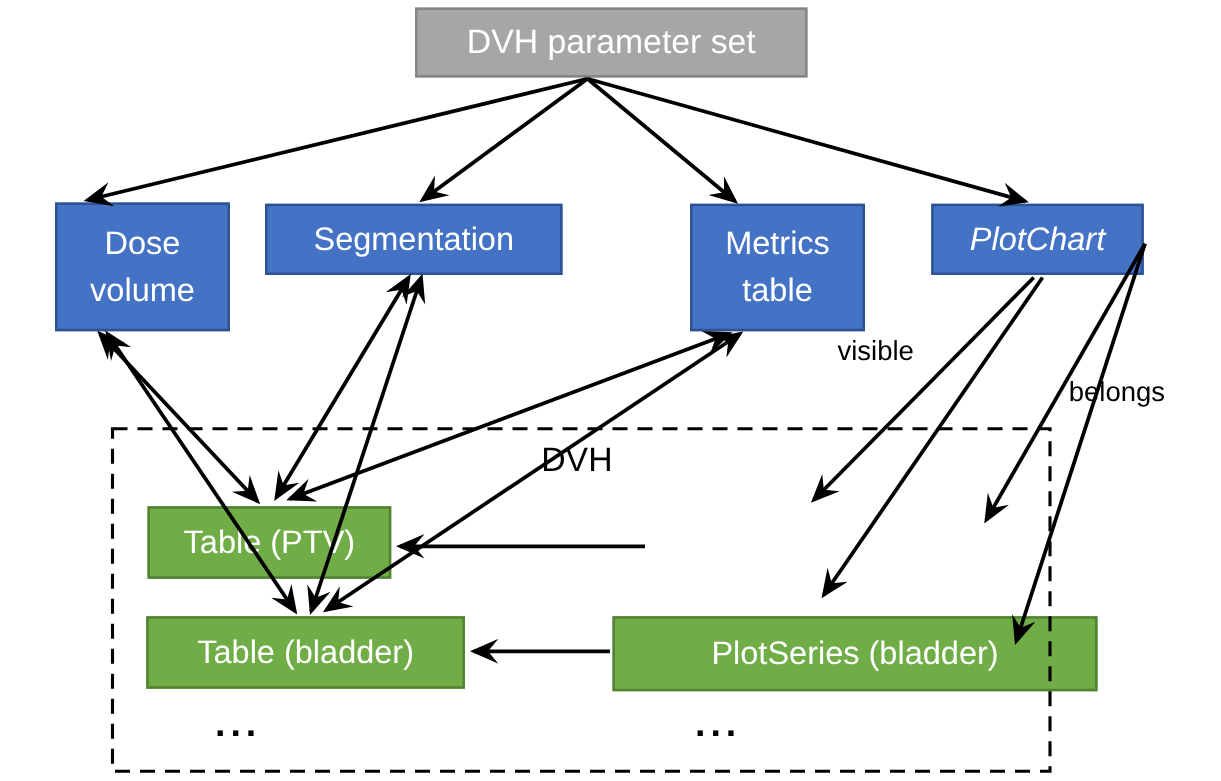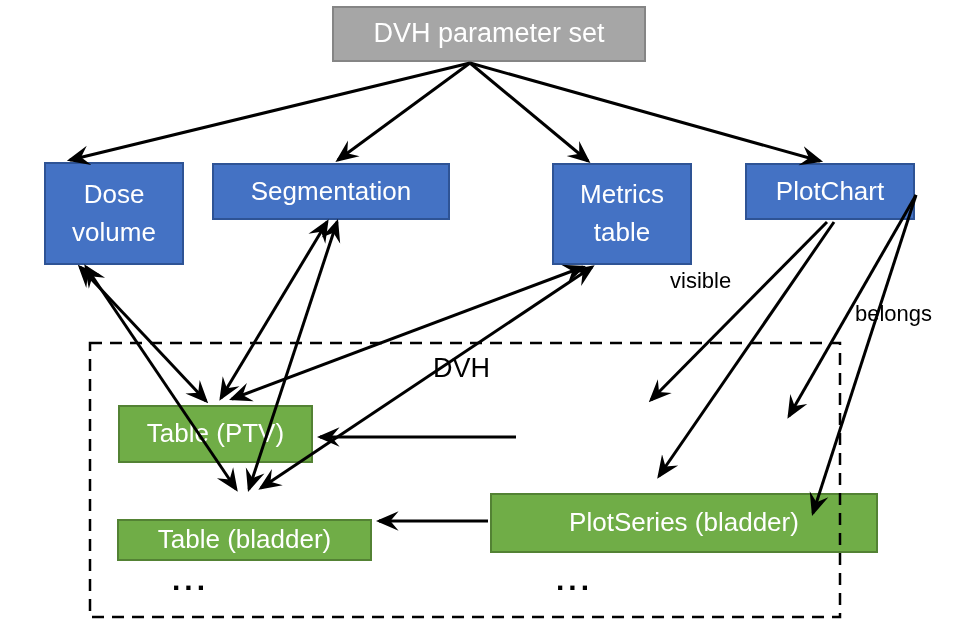--- a/index.html
+++ b/index.html
@@ -37,29 +37,29 @@
   </div>
 
   <div class="node blue" style="left:212px;top:163px;width:238px;height:57px;">
     <span>Segmentation</span>
   </div>
 
   <div class="node blue" style="left:525px;top:163px;width:140px;height:102px;padding:0 14px;margin-left:27px;">
     <span>Metrics table</span>
   </div>
 
-  <div class="node blue" style="left:745px;top:163px;width:170px;height:57px;">
+  <div class="node blue" style="left:745px;top:163px;width:170px;height:57px;font-style:italic;">
     <span>PlotChart</span>
   </div>
 
   <div class="node green" style="left:118px;top:405px;width:195px;height:58px;">
     <span>Table (PTV)</span>
   </div>
 
-  <div class="node green" style="left:117px;top:519px;width:255px;height:42px;">
+  <div class="node green" style="left:117px;top:493px;width:255px;height:58px;">
     <span>Table (bladder)</span>
   </div>
 
 
   <div class="node green" style="left:490px;top:493px;width:388px;height:60px;">
     <span>PlotSeries (bladder)</span>
   </div>
 
   <div class="edge-label" style="left:670px;top:268px;">visible</div>
   <div class="edge-label" style="left:855px;top:301px;">belongs</div>

